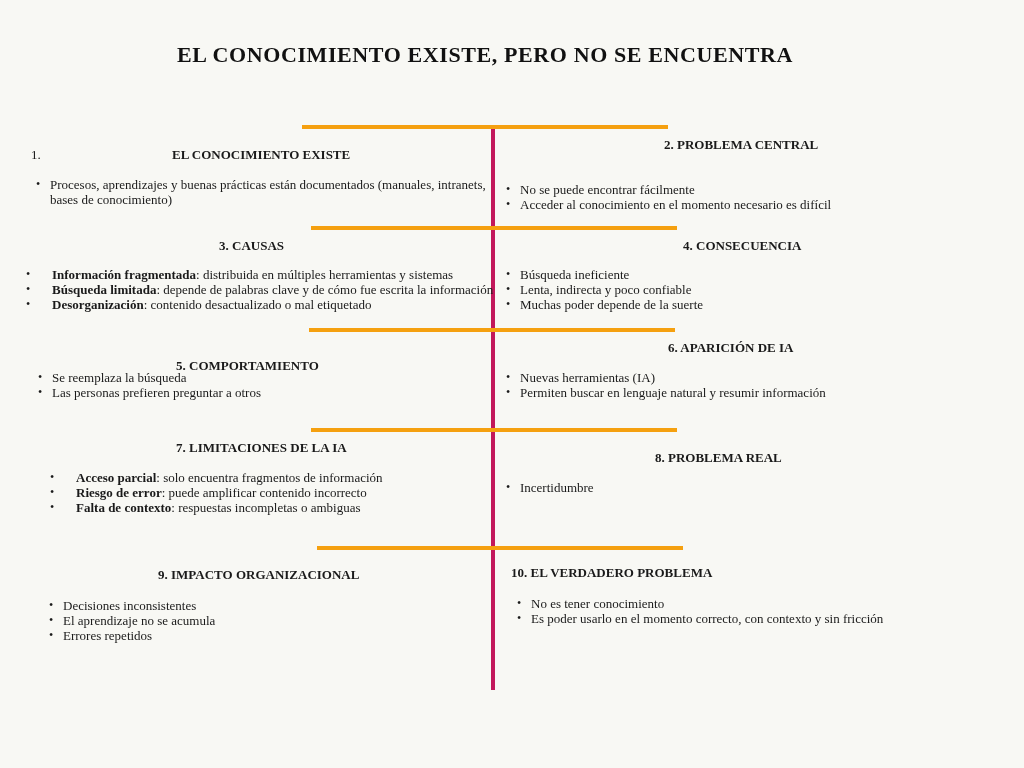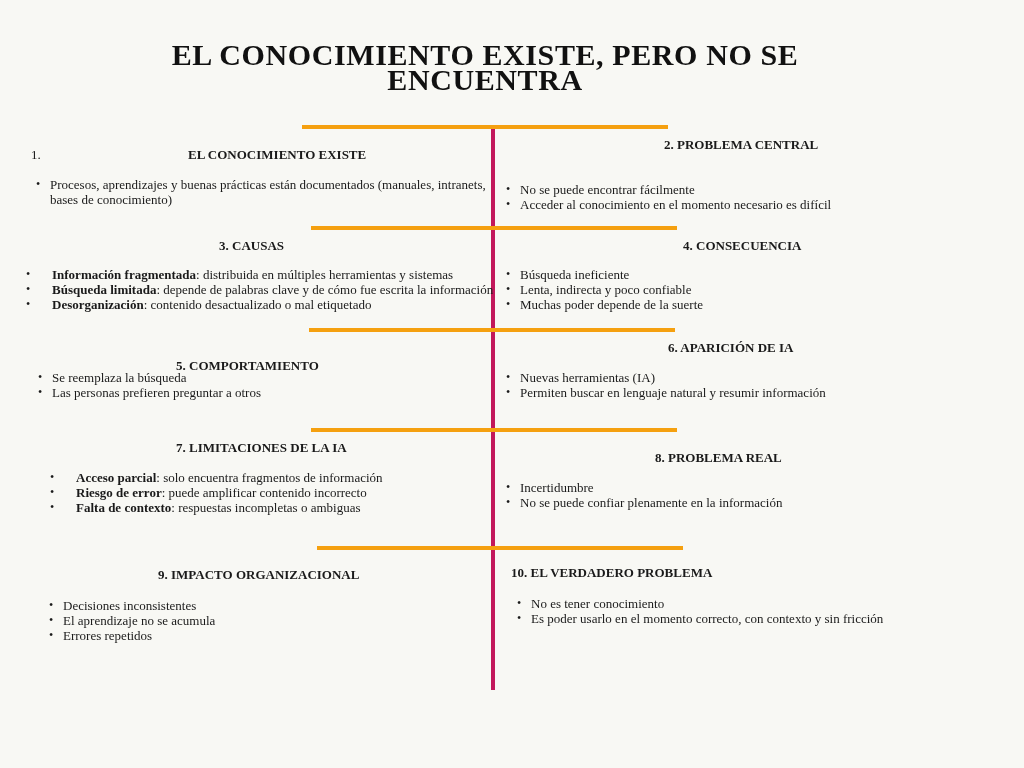--- a/index.html
+++ b/index.html
@@ -3,21 +3,21 @@
 <meta charset="utf-8">
 <style>
   html, body { margin:0; padding:0; }
   body {
     width:1024px; height:768px; position:relative; overflow:hidden;
     background:#f8f8f4; color:#1a1a1a;
     font-family: "Liberation Serif", "DejaVu Serif", serif;
   }
   .title {
     position:absolute; left:150px; width:670px; top:42px;
-    text-align:center; font-weight:bold; font-size:30px; line-height:25px;
+    text-align:center; font-weight:bold; font-size:22px; line-height:25px;
     letter-spacing:0.6px; color:#111;
   }
   .vline { position:absolute; left:491px; top:128px; width:4px; height:562px; background:#c2185b; }
   .hline { position:absolute; height:4px; background:#f5a00f; }
   .sec { position:absolute; font-size:13px; line-height:15px; }
   .sec h3 { margin:0; font-size:13px; font-weight:bold; position:absolute; white-space:nowrap; }
   .sec ul { margin:0; padding:0; list-style:none; position:absolute; }
   .sec li { position:relative; padding-left:14px; }
   .sec li::before { content:"•"; position:absolute; left:0; top:0; font-size:12px; }
   .sec b { font-weight:bold;margin-left:12px; }
@@ -29,21 +29,21 @@
 
 <div class="vline"></div>
 <div class="hline" style="left:302px;top:125px;width:366px;"></div>
 <div class="hline" style="left:311px;top:226px;width:366px;"></div>
 <div class="hline" style="left:309px;top:328px;width:366px;"></div>
 <div class="hline" style="left:311px;top:428px;width:366px;"></div>
 <div class="hline" style="left:317px;top:546px;width:366px;"></div>
 
 <div class="sec" style="left:0;top:0;">
   <h3 style="left:31px;top:147px;font-weight:normal;">1.</h3>
-  <h3 style="left:172px;top:147px;margin-left:16px;">EL CONOCIMIENTO EXISTE</h3>
+  <h3 style="left:172px;top:147px;">EL CONOCIMIENTO EXISTE</h3>
   <ul style="left:36px;top:177px;width:460px;">
     <li><span> Procesos, aprendizajes y buenas prácticas están documentados  (manuales, intranets, bases de conocimiento)</span></li>
   </ul>
 </div>
 
 <div class="sec" style="left:0;top:0;">
   <h3 style="left:664px;top:137px;">2.  PROBLEMA CENTRAL</h3>
   <ul style="left:506px;top:182px;width:500px;">
     <li><span>No se puede encontrar fácilmente</span></li>
     <li><span>Acceder al conocimiento en el momento necesario es difícil</span></li>
@@ -90,21 +90,20 @@
     <li><b>Acceso parcial</b><span>: solo encuentra fragmentos de información</span></li>
     <li><b>Riesgo de error</b><span>: puede amplificar contenido incorrecto</span></li>
     <li><b>Falta de contexto</b><span>: respuestas incompletas o ambiguas</span></li>
   </ul>
 </div>
 
 <div class="sec" style="left:0;top:0;">
   <h3 style="left:655px;top:450px;">8.  PROBLEMA REAL</h3>
   <ul style="left:506px;top:480px;width:500px;">
     <li><span>Incertidumbre</span></li>
-    <li><span>No se puede confiar plenamente en la información</span></li>
   </ul>
 </div>
 
 <div class="sec" style="left:0;top:0;">
   <h3 style="left:158px;top:567px;">9.  IMPACTO ORGANIZACIONAL</h3>
   <ul style="left:49px;top:598px;width:440px;">
     <li><span>Decisiones inconsistentes</span></li>
     <li><span> El aprendizaje no se acumula</span></li>
     <li><span> Errores repetidos</span></li>
   </ul>

